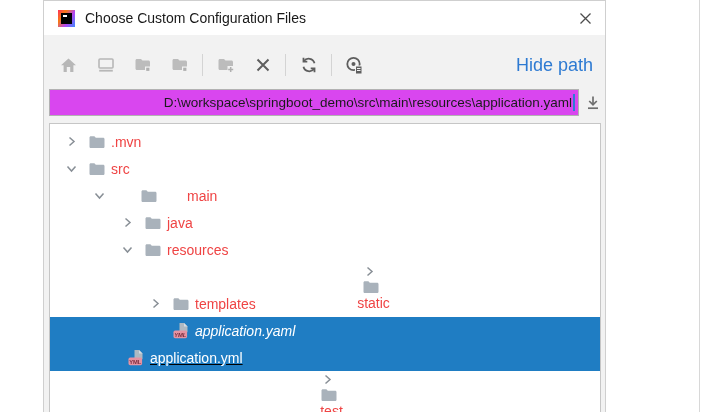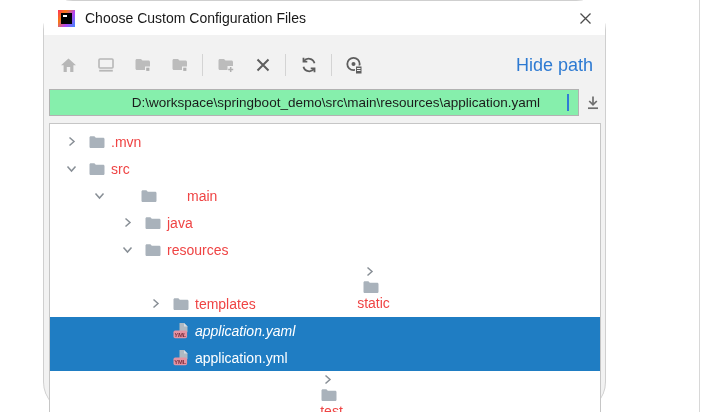--- a/index.html
+++ b/index.html
@@ -2,21 +2,21 @@
 <html><head>
 <meta charset="utf-8">
 <style>
   * { margin:0; padding:0; box-sizing:border-box; }
   html,body { width:709px; height:412px; background:#ffffff; overflow:hidden;
     font-family:"Liberation Sans","DejaVu Sans",sans-serif; }
   .stage { position:relative; width:709px; height:412px; background:#fff; }
   .right-edge-line { position:absolute; left:699px; top:0; width:1px; height:412px; background:#d8d8d8; }
 
   .dialog { position:absolute; left:43px; top:0; width:563px; height:412px;
-    background:#f2f2f2; border-left:1px solid #cfcfcf; border-right:1px solid #cfcfcf; border-top:1px solid #cfcfcf;border-radius:30px; }
+    background:#f2f2f2; border-left:1px solid #cfcfcf; border-right:1px solid #cfcfcf; border-top:1px solid #cfcfcf; }
 
   
   .titlebar { position:absolute; top:0; left:0; right:0; height:34px; background:#ffffff;
     display:flex; align-items:center; padding-left:14px; }
   .app-logo { width:17px; height:17px; flex:none; position:relative;
     background:linear-gradient(125deg,#fe315d 0%,#f97a12 30%,#b345f1 62%,#3b8bff 100%); }
   .app-logo::after { content:""; position:absolute; left:3px; top:3px; width:11px; height:11px; background:#000; }
   .app-logo::before { content:""; position:absolute; left:5px; top:5px; width:4px; height:2px; background:#fff; z-index:2; }
   .title-text { margin-left:10px; font-size:14px; color:#191919; }
   .close-btn { position:absolute; right:8px; top:6px; width:24px; height:22px;
@@ -24,22 +24,22 @@
 
   
   .toolbar { position:absolute; top:50px; left:14px; right:12px; height:28px;
     display:flex; align-items:center; }
   .tb-icon { width:21px; height:21px; display:flex; align-items:center; justify-content:center; flex:none; margin-right:16px; }
   .tb-sep { width:1px; height:22px; background:#d4d4d4; flex:none; margin:0 12px 0 -4px; }
   .hide-path { margin-left:auto; font-size:18px; color:#2d7ad2; cursor:pointer; }
 
   
   .path-row { position:absolute; top:88px; left:5px; height:27px; display:flex; align-items:center; }
-  .path-input { width:530px; height:27px; background:#86efac; border:1px solid #b2b2b2;
-    display:flex; align-items:center; justify-content:flex-end; overflow:hidden; padding:0 9px 0 4px;gap:26px; }
+  .path-input { width:530px; height:27px; background:#d946ef; border:1px solid #b2b2b2;
+    display:flex; align-items:center; justify-content:flex-end; overflow:hidden; padding:0 3px 0 4px; }
   .path-text { white-space:nowrap; font-size:13.5px; color:#1b1b1b; flex:none; }
   .caret { flex:none; width:2px; height:17px; background:#2f7bd6; margin-left:1px; }
   .expand-btn { width:22px; height:22px; margin-left:3px; display:flex; align-items:center; justify-content:center; cursor:pointer; }
 
   
   .tree { position:absolute; top:122px; left:5px; right:4px; bottom:0; background:#ffffff;
     border:1px solid #c6c6c6; border-bottom:none; padding-top:4px; overflow:hidden; }
   .tree-row { height:27px; display:flex; align-items:center; cursor:pointer; }
   .tree-row.selected { background:#1f7dc3; }
   .chev { width:26px; height:16px; flex:none; display:flex; align-items:center; padding-left:2px; }
@@ -237,21 +237,21 @@
           <span class="ficon">
             <svg width="16" height="17" viewBox="0 0 16 17">
               <path d="M6.5 1 H11 L14.5 4.5 V10 H6.5 Z" fill="#aeb9c2"></path>
               <path d="M11 1 L14.5 4.5 H11 Z" fill="#d4dde3"></path>
               <rect x="0.5" y="8.6" width="13.6" height="7.6" rx="1.6" fill="#e593a2"></rect>
               <text x="7.3" y="14.6" font-size="5.8" font-weight="bold" fill="#7c2d3e" text-anchor="middle" font-family="Liberation Sans, sans-serif">YML</text>
             </svg>
           </span>
           <span class="tlabel">application.yaml</span>
         </div>
-        <div class="tree-row selected" style="padding-left: 97px;">
+        <div class="tree-row selected" style="padding-left: 52px; text-decoration: underline;">
           <span class="chev"></span>
           <span class="ficon">
             <svg width="16" height="17" viewBox="0 0 16 17">
               <path d="M6.5 1 H11 L14.5 4.5 V10 H6.5 Z" fill="#aeb9c2"></path>
               <path d="M11 1 L14.5 4.5 H11 Z" fill="#d4dde3"></path>
               <rect x="0.5" y="8.6" width="13.6" height="7.6" rx="1.6" fill="#e593a2"></rect>
               <text x="7.3" y="14.6" font-size="5.8" font-weight="bold" fill="#7c2d3e" text-anchor="middle" font-family="Liberation Sans, sans-serif">YML</text>
             </svg>
           </span>
           <span class="tlabel">application.yml</span>

